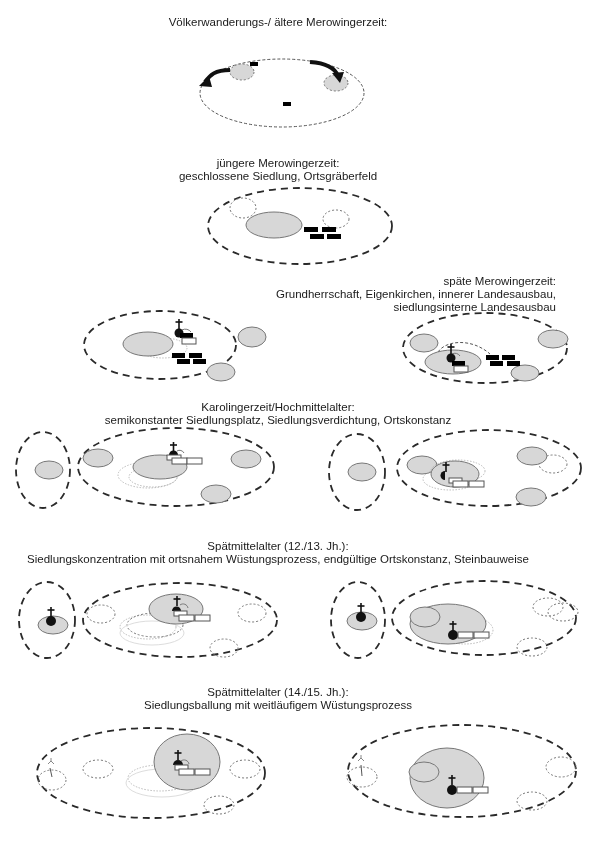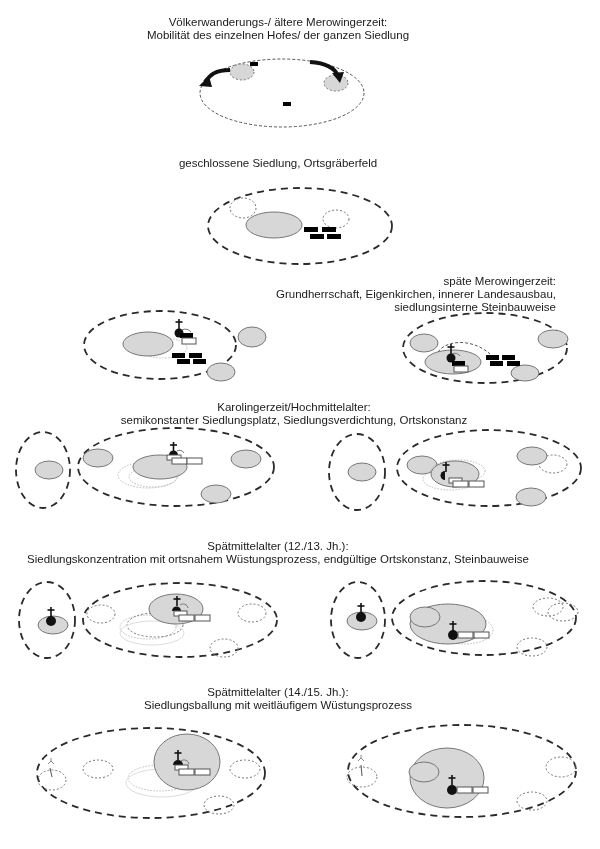--- a/index.html
+++ b/index.html
@@ -18,31 +18,31 @@
   .grave-white { fill: #fff; stroke: #555; stroke-width: 1; }
   .church { fill: #111; }
   .cross { stroke: #111; stroke-width: 1.6; }
   .arc { fill: none; stroke: #777; stroke-width: 1; }
 </style>
 </head>
 <body>
 
 <div class="caption" style="top:16px;">
   <div>Völkerwanderungs-/ ältere Merowingerzeit:</div>
-  <div>Mobilität des einzelnen Hofes/ der ganzen Siedlung</div>
 </div>
 <div class="caption" style="top:157px;">
+  <div>jüngere Merowingerzeit:</div>
   <div>geschlossene Siedlung, Ortsgräberfeld</div>
 </div>
 <div class="caption" style="top:275px;text-align:right;">
   <div>späte Merowingerzeit:</div>
   <div>Grundherrschaft, Eigenkirchen, innerer Landesausbau,</div>
-  <div>siedlungsinterne Steinbauweise</div>
-</div>
-<div class="caption" style="top:401px;padding-left:16px;">
+  <div>siedlungsinterne Landesausbau</div>
+</div>
+<div class="caption" style="top:401px;">
   <div>Karolingerzeit/Hochmittelalter:</div>
   <div>semikonstanter Siedlungsplatz, Siedlungsverdichtung, Ortskonstanz</div>
 </div>
 <div class="caption" style="top:540px;">
   <div>Spätmittelalter (12./13. Jh.):</div>
   <div>Siedlungskonzentration mit ortsnahem Wüstungsprozess, endgültige Ortskonstanz, Steinbauweise</div>
 </div>
 <div class="caption" style="top:686px;">
   <div>Spätmittelalter (14./15. Jh.):</div>
   <div>Siedlungsballung mit weitläufigem Wüstungsprozess</div>

